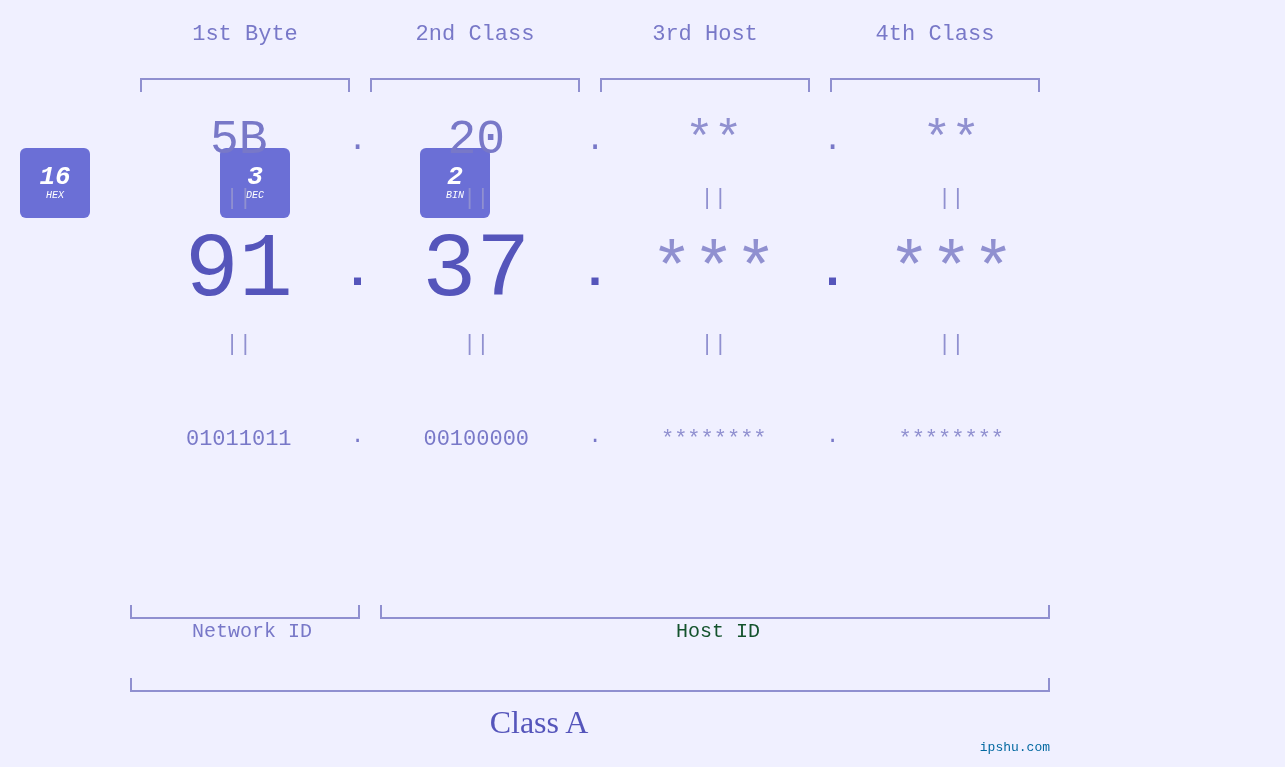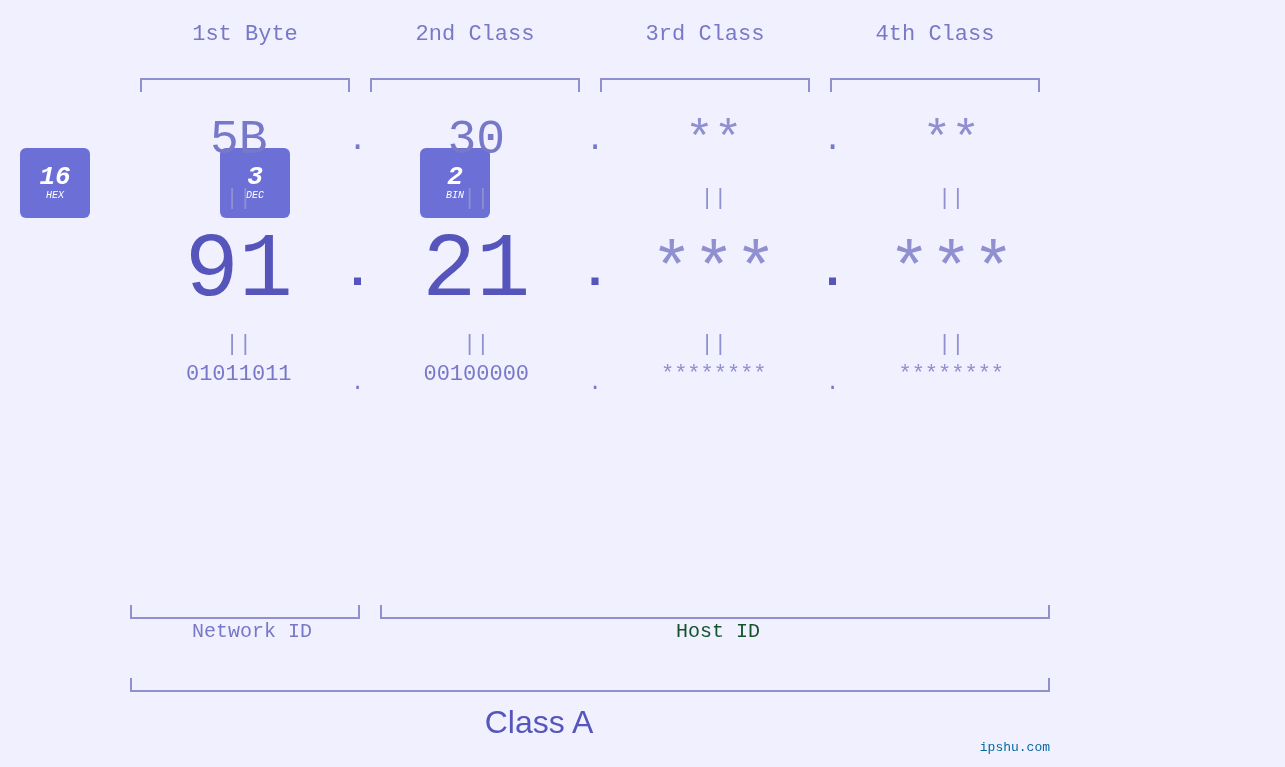--- a/index.html
+++ b/index.html
@@ -108,21 +108,21 @@
     }
 
     .row-dec {
       display: flex;
       align-items: center;
       height: 110px;
     }
 
     .row-bin {
       display: flex;
-      align-items: flex-start;
+      align-items: flex-end;
       height: 90px;
     }
 
     .cell {
       flex: 1;
       text-align: center;
       position: relative;
     }
 
     .dot-sep {
@@ -187,21 +187,21 @@
     }
   </style>
 </head>
 <body>
 
 <div class="container">
 
   <div class="col-headers">
     <div class="col-header">1st Byte</div>
     <div class="col-header">2nd Class</div>
-    <div class="col-header">3rd Class</div>
+    <div class="col-header">3rd Host</div>
     <div class="col-header">4th Class</div>
   </div>
 
   <div class="bracket-top">
     <div class="bracket-segment">
       <div class="bracket-line"></div>
     </div>
     <div class="bracket-segment">
       <div class="bracket-line"></div>
     </div>
@@ -229,21 +229,21 @@
   </div>
 
   <div class="data-area">
 
     <div class="row-hex">
       <div class="cell">
         <span class="hex-val">5B</span>
       </div>
       <div class="dot-sep">.</div>
       <div class="cell">
-        <span class="hex-val">30</span>
+        <span class="hex-val">20</span>
       </div>
       <div class="dot-sep">.</div>
       <div class="cell">
         <span class="hex-val masked">**</span>
       </div>
       <div class="dot-sep">.</div>
       <div class="cell">
         <span class="hex-val masked">**</span>
       </div>
     </div>
@@ -257,21 +257,21 @@
       <div class="eq-sep"></div>
       <div class="eq-cell">||</div>
     </div>
 
     <div class="row-dec">
       <div class="cell">
         <span class="dec-val">91</span>
       </div>
       <div class="dot-sep"><span class="dot-dec">.</span></div>
       <div class="cell">
-        <span class="dec-val">21</span>
+        <span class="dec-val">37</span>
       </div>
       <div class="dot-sep"><span class="dot-dec">.</span></div>
       <div class="cell">
         <span class="dec-val masked" style="font-size:70px;">***</span>
       </div>
       <div class="dot-sep"><span class="dot-dec">.</span></div>
       <div class="cell">
         <span class="dec-val masked" style="font-size:70px;">***</span>
       </div>
     </div>
@@ -315,17 +315,17 @@
   </div>
 
   <div style="position:absolute; bottom:124px; left:138px; right:20px; display:flex;">
     <div style="width:calc(25% + 0px); text-align:center; color:#7878c8; font-size:20px; font-family:'Courier New',monospace;">Network ID</div>
     <div style="width:20px;"></div>
     <div style="flex:1; text-align:center; color:#14532d; font-size:20px; font-family:'Courier New',monospace;">Host ID</div>
   </div>
 
   <div style="position:absolute; bottom:75px; left:130px; right:20px; border-bottom:2px solid #9090d0; border-left:2px solid #9090d0; border-right:2px solid #9090d0; height:14px;"></div>
 
-  <div style="position:absolute; bottom:26px; left:0; right:0; text-align:center; color:#5555bb; font-size:32px; font-family:Liberation Sans, sans-serif;margin-left:8px;">Class A</div>
+  <div style="position:absolute; bottom:26px; left:0; right:0; text-align:center; color:#5555bb; font-size:32px; font-family:Liberation Serif, serif;margin-left:8px;">Class A</div>
 
   <div style="position:absolute; bottom:12px; right:20px; color:#0369a1; font-size:13px; font-family:'Courier New',monospace;">ipshu.com</div>
 
 </div>
 
 </body></html>

